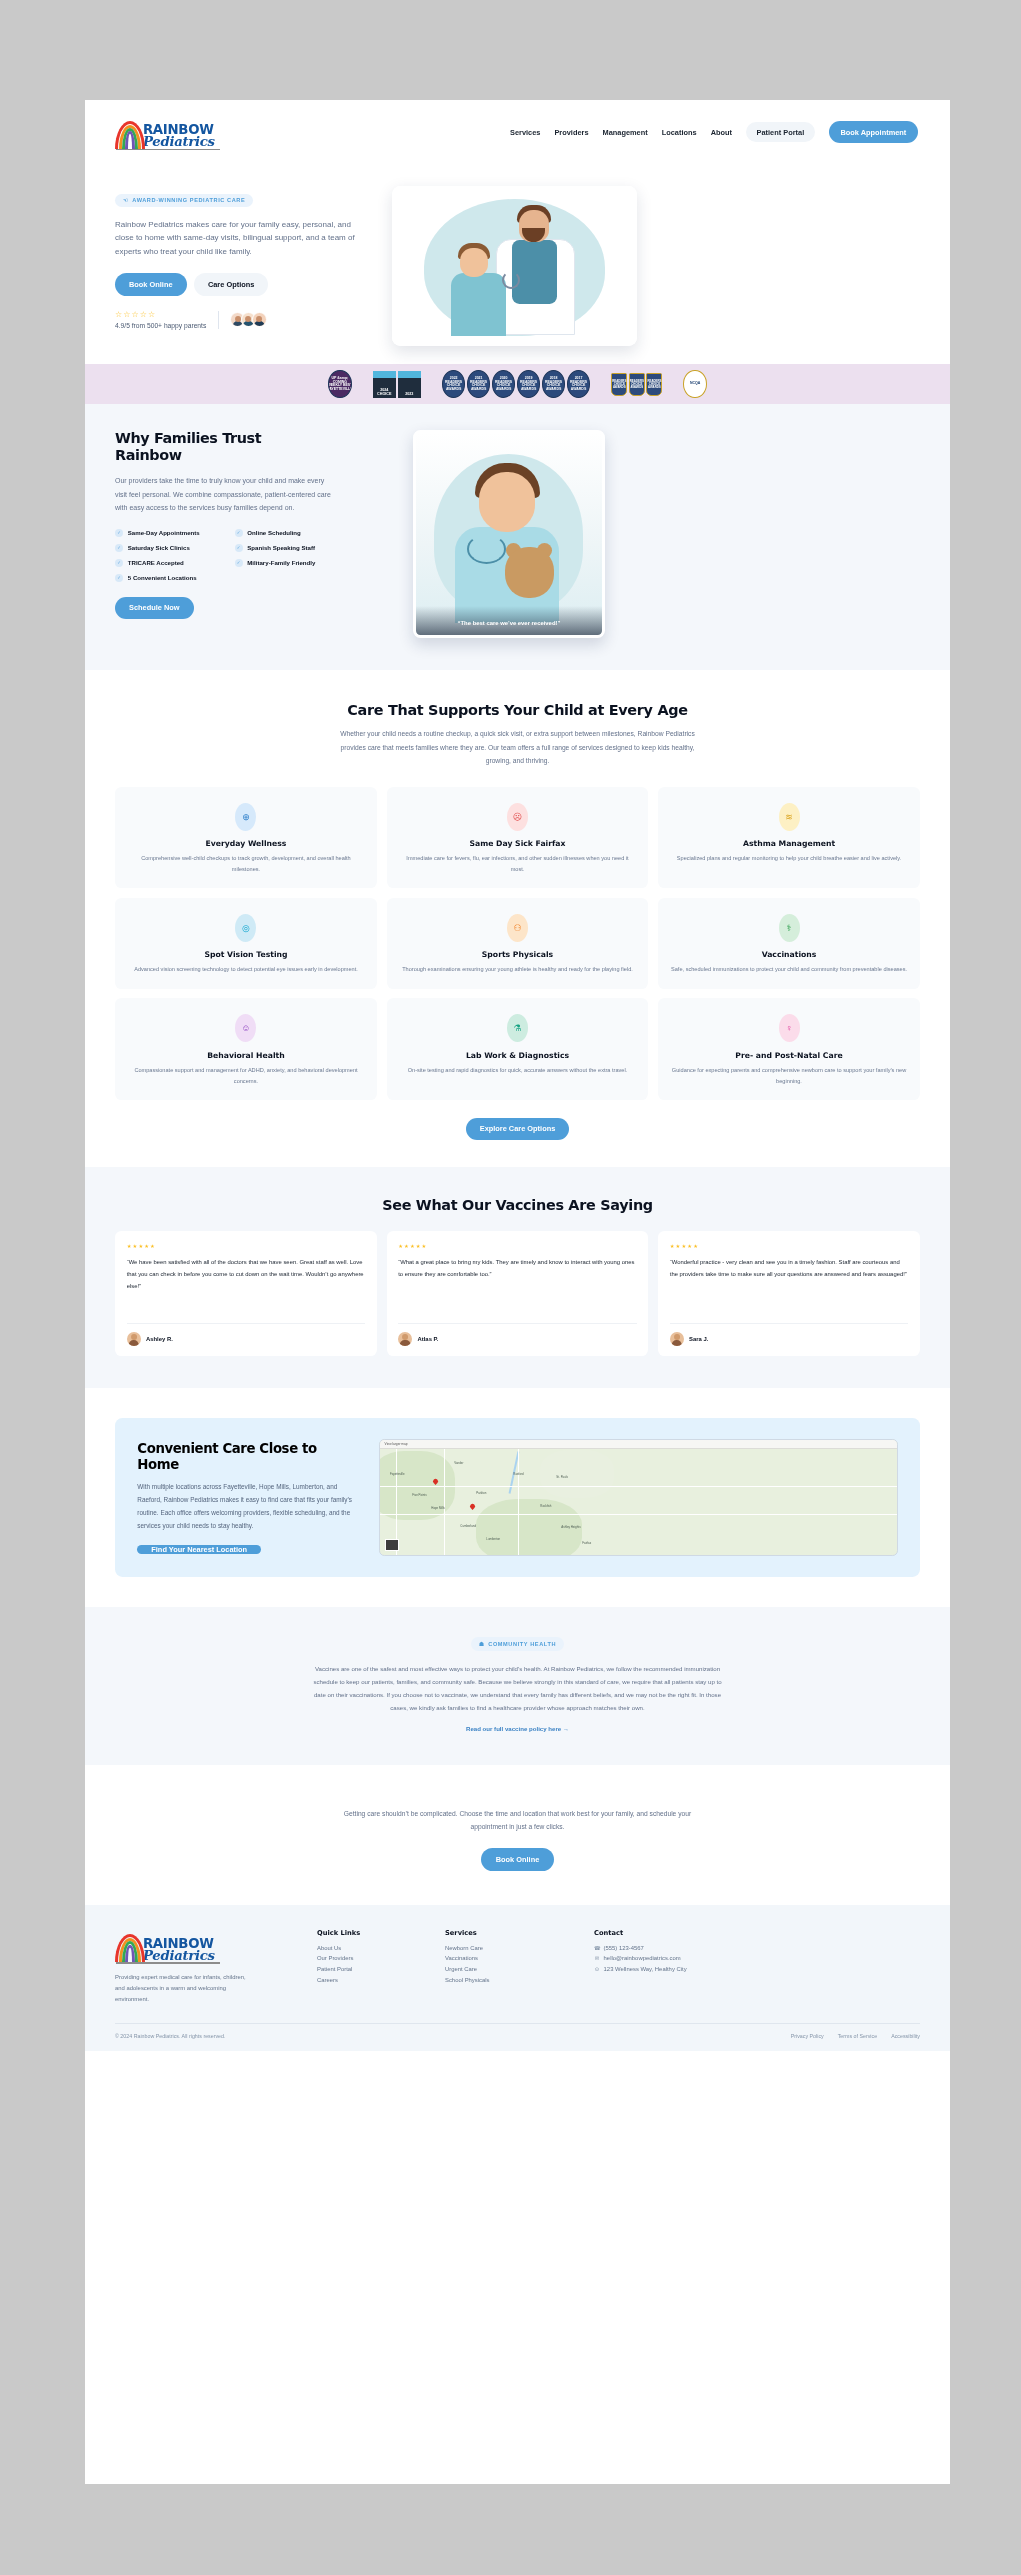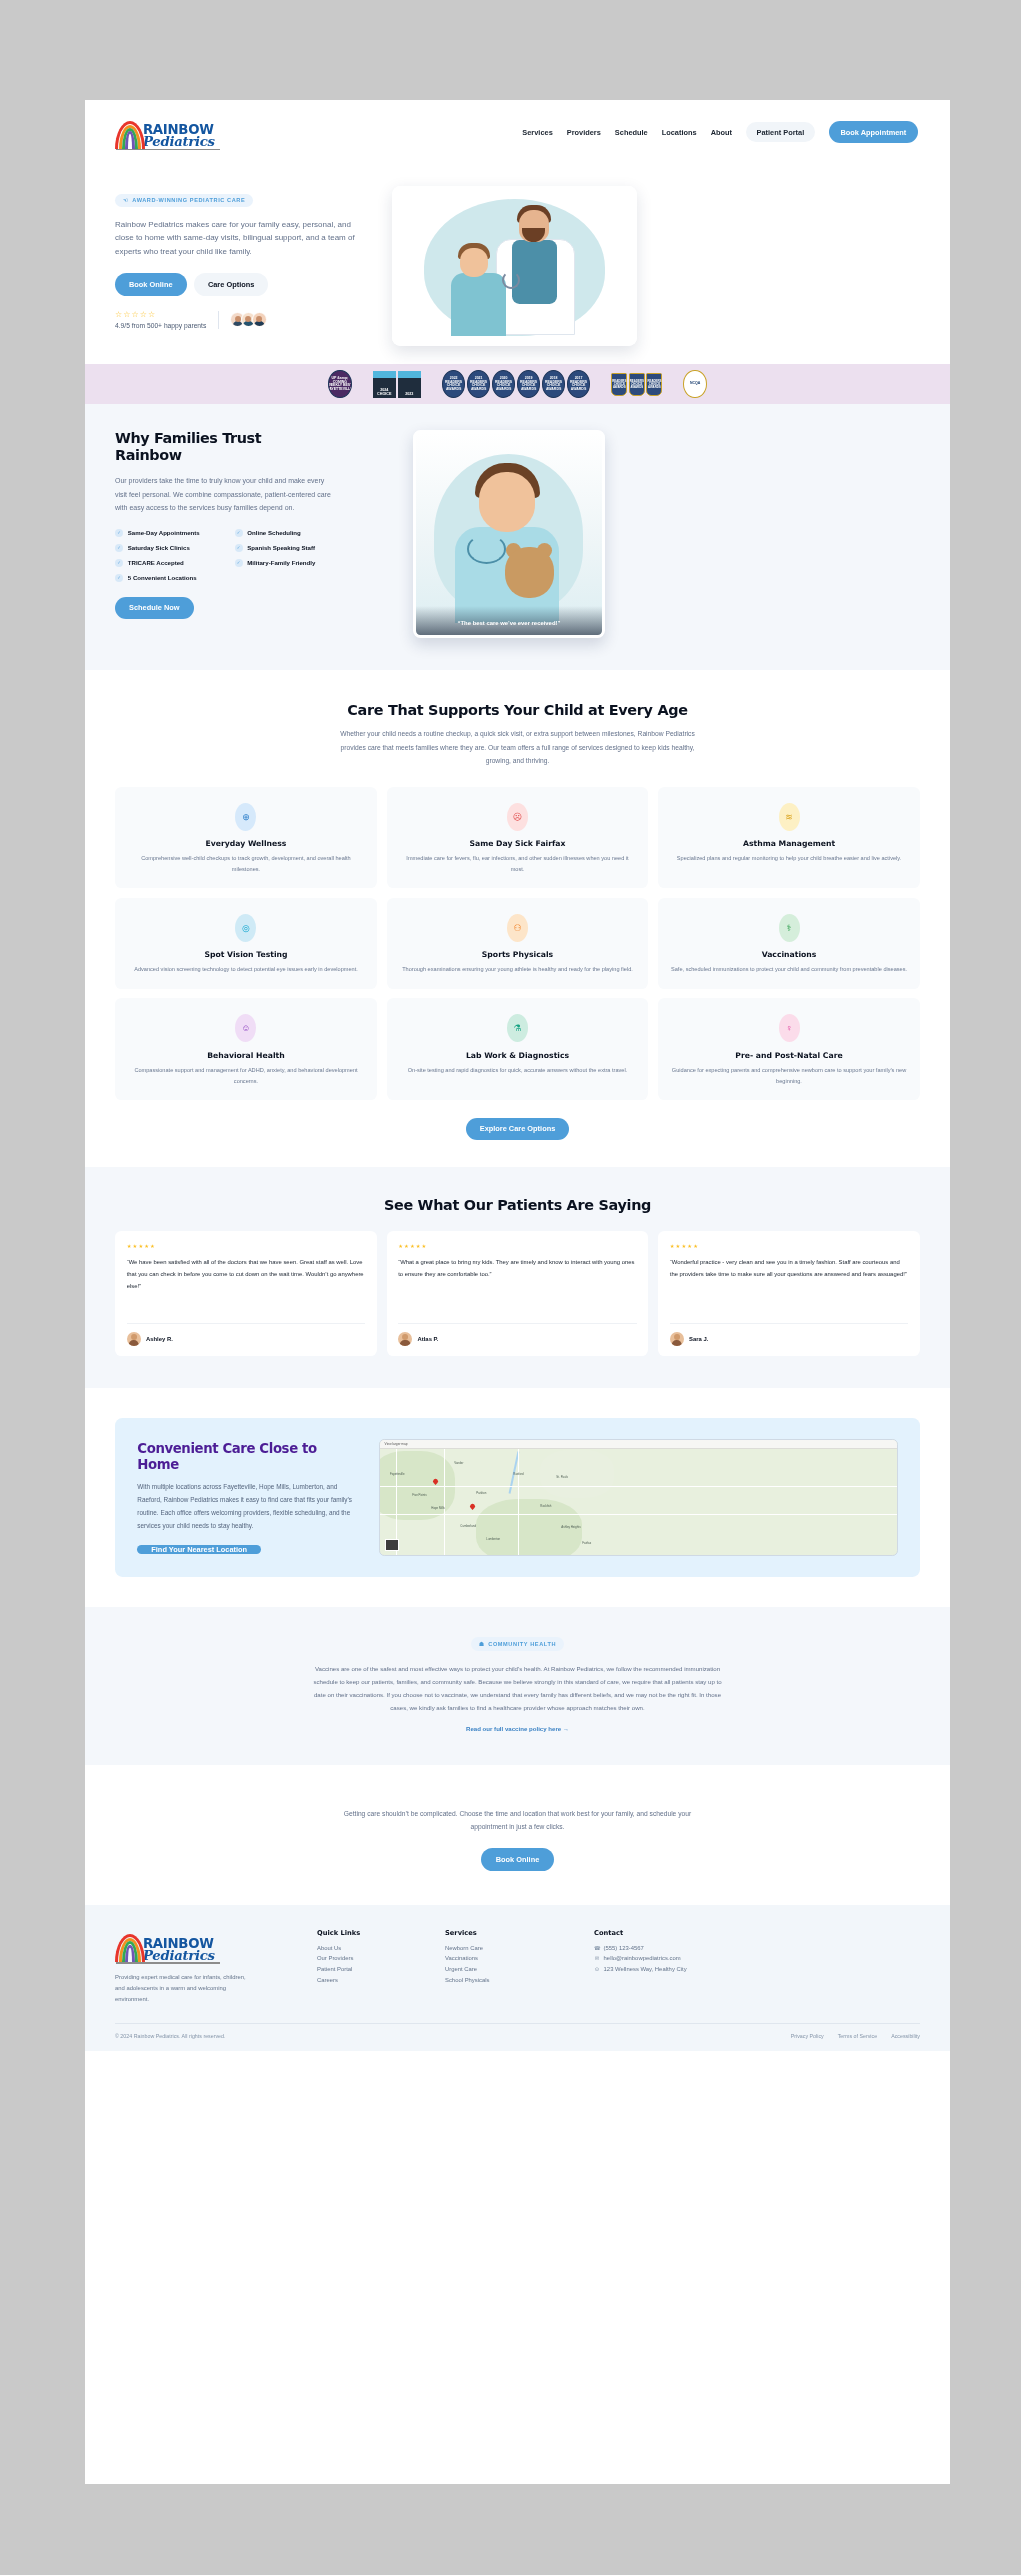--- a/index.html
+++ b/index.html
@@ -221,21 +221,21 @@
 
   
   .locations { background: #fff; padding: 30px 30px; }
   .loc-card {
     background: #e3f2fd; border-radius: 7.4px; padding: 21px 22.3px; display: flex;
     gap: 19px; align-items: center;
   }
   .loc-left { width: 223px; }
   .loc-left h2 {
     font-family: "DejaVu Sans", sans-serif; font-weight: bold;
-    font-size: 13.3px; line-height: 1.2; color: #4c1d95; letter-spacing: -0.4px; max-width: 181px;
+    font-size: 13.3px; line-height: 1.2; color: #000000; letter-spacing: -0.4px; max-width: 181px;
   }
   .loc-left p { font-size: 6.4px; line-height: 2; color: #55657e; margin-top: 8.5px; }
   .loc-map {
     flex: 1; height: 117px; border-radius: 5.3px; overflow: hidden; position: relative;
     background: #e8f0de; border: 0.5px solid #cfd9e4;
   }
   .map-hdr {
     position: absolute; left: 0; right: 0; top: 0; height: 8.5px; background: #f6f6f4;
     border-bottom: 0.5px solid #dcdcd8; font-size: 3.2px; color: #555; padding: 2.1px 0 0 4.3px;
   }
@@ -299,21 +299,21 @@
       </div>
       <div class="logo-words">
         <div class="l1">RAINBOW</div>
         <div class="l2">Pediatrics</div>
       </div>
       <div class="logo-underline"></div>
     </div>
     <nav class="main-nav">
       <a class="nav-link" href="#">Services</a>
       <a class="nav-link" href="#">Providers</a>
-      <a class="nav-link" href="#">Schedule</a>
+      <a class="nav-link" href="#">Management</a>
       <a class="nav-link" href="#">Locations</a>
       <a class="nav-link" href="#">About</a>
       <span class="nav-portal">Patient Portal</span>
       <button class="btn-blue">Book Appointment</button>
     </nav>
   </header>
 
   <section class="hero">
     <div class="hero-left">
       <div class="pill-badge">
@@ -480,21 +480,21 @@
         <h3>Pre- and Post-Natal Care</h3>
         <p>Guidance for expecting parents and comprehensive newborn care to support your family’s new beginning.</p>
       </div>
     </div>
     <div class="svc-cta">
       <button class="btn-blue" style="padding:6.4px 14px;">Explore Care Options</button>
     </div>
   </section>
 
   <section class="testimonials">
-    <h2 class="sec-title">See What Our Patients Are Saying</h2>
+    <h2 class="sec-title">See What Our Vaccines Are Saying</h2>
     <div class="tst-grid">
       <div class="tst-card">
         <div class="tst-stars">★★★★★</div>
         <p class="tst-quote">“We have been satisfied with all of the doctors that we have seen. Great staff as well. Love that you can check in before you come to cut down on the wait time. Wouldn’t go anywhere else!”</p>
         <div class="tst-foot">
           <div class="tst-av"></div>
           <span class="tst-name">Ashley R.</span>
         </div>
       </div>
       <div class="tst-card">

